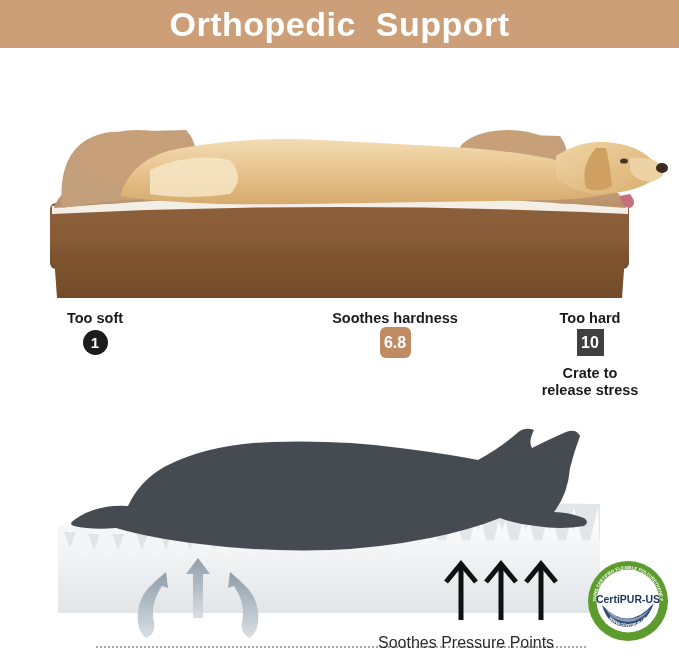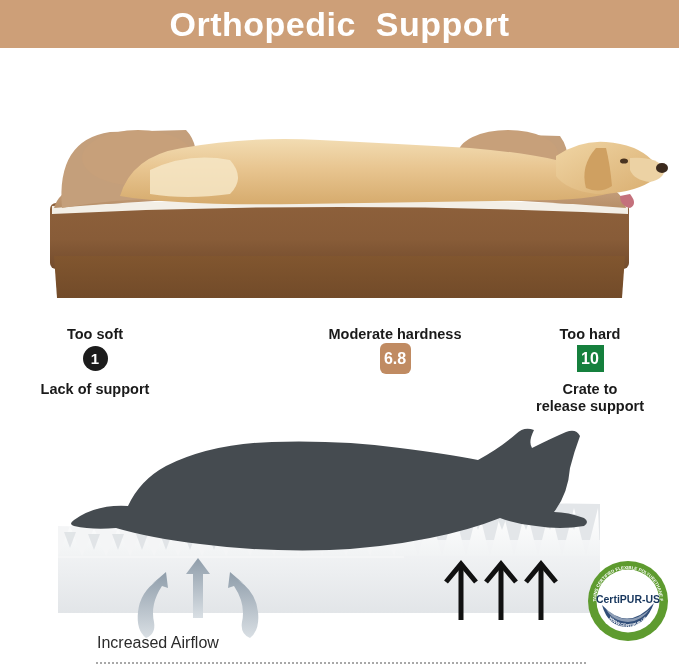--- a/index.html
+++ b/index.html
@@ -26,21 +26,21 @@
     white-space:pre;
     line-height:1;
     font-family:"Liberation Sans",sans-serif;
   }
 
   
   .photo-area{position:absolute;left:0;top:48px;width:679px;height:250px;background:#fff;overflow:hidden;}
   .photo-svg{position:absolute;left:0;top:0;}
 
   
-  .scale-section{position:absolute;left:0;top:316px;width:679px;height:108px;}
+  .scale-section{position:absolute;left:0;top:300px;width:679px;height:108px;}
   .scale-line{
     position:absolute;left:96px;top:346px;width:490px;height:0;
     border-top:2px dotted #a8a8a8;
   }
   .scale-point{position:absolute;text-align:center;}
 
   .sp-top{
     font-size:14.5px;font-weight:bold;color:#1a1a1a;
     white-space:nowrap;line-height:1.15;
   }
@@ -51,21 +51,21 @@
   .marker{
     display:inline-flex;align-items:center;justify-content:center;
     color:#ffffff;font-weight:bold;line-height:1;
   }
   .marker-circle{
     width:25px;height:25px;border-radius:50%;
     background:#1c1c1c;font-size:15px;
   }
   .marker-square{
     width:27px;height:27px;border-radius:0;
-    background:#15803d;font-size:16px;
+    background:#404040;font-size:16px;
   }
   .marker-rounded{
     width:31px;height:31px;border-radius:6px;
     background:#c08b62;font-size:16px;
   }
   .marker-wrap{height:32px;display:flex;align-items:center;justify-content:center;}
 
   
   .pt-soft{left:10px;top:10px;width:170px;}
   .pt-mod{left:300px;top:10px;width:190px;}
@@ -155,37 +155,36 @@
   </div>
 
   <div class="scale-section">
     <div class="scale-line"></div>
 
     <div class="scale-point pt-soft">
       <div class="sp-top">Too soft</div>
       <div class="marker-wrap">
         <span class="marker marker-circle">1</span>
       </div>
-      <div class="sp-bottom">Lack of support</div>
     </div>
 
     <div class="scale-point pt-mod">
-      <div class="sp-top">Moderate hardness</div>
+      <div class="sp-top">Soothes hardness</div>
       <div class="marker-wrap">
         <span class="marker marker-rounded">6.8</span>
       </div>
     </div>
 
     <div class="scale-point pt-hard">
       <div class="sp-top">Too hard</div>
       <div class="marker-wrap">
         <span class="marker marker-square">10</span>
       </div>
       <div class="sp-bottom">Crate to</div>
-      <div class="sp-bottom" style="margin-top:0">release support</div>
+      <div class="sp-bottom" style="margin-top:0">release stress</div>
     </div>
   </div>
 
   <div class="foam-section">
     <svg class="foam-svg" width="679" height="260" viewBox="0 0 679 260">
       <defs>
         <linearGradient id="foamBodyG" x1="0" y1="0" x2="0" y2="1">
           <stop offset="0%" stop-color="#f7f8f9"></stop>
           <stop offset="55%" stop-color="#eceef0"></stop>
           <stop offset="100%" stop-color="#e2e5e8"></stop>
@@ -259,21 +258,21 @@
         <line x1="461" y1="212" x2="461" y2="158"></line>
         <polyline points="446,174 461,156 476,174"></polyline>
         <line x1="501" y1="212" x2="501" y2="158"></line>
         <polyline points="486,174 501,156 516,174"></polyline>
         <line x1="541" y1="212" x2="541" y2="158"></line>
         <polyline points="526,174 541,156 556,174"></polyline>
       </g>
     </svg>
   </div>
 
-  <div class="caption cap-airflow">Increased Airflow</div>
+  <div class="caption cap-pressure">Soothes Pressure Points</div>
 
   <div class="badge">
     <svg width="84" height="84" viewBox="0 0 84 84">
       <defs>
         <path id="arcTop" d="M 10,42 A 32,32 0 0 1 74,42"></path>
         <path id="arcBottom" d="M 16,42 A 26,26 0 0 0 68,42"></path>
       </defs>
       <circle cx="42" cy="42" r="40" fill="#5e9b2f"></circle>
       <circle cx="42" cy="42" r="31.5" fill="#ffffff"></circle>
 

